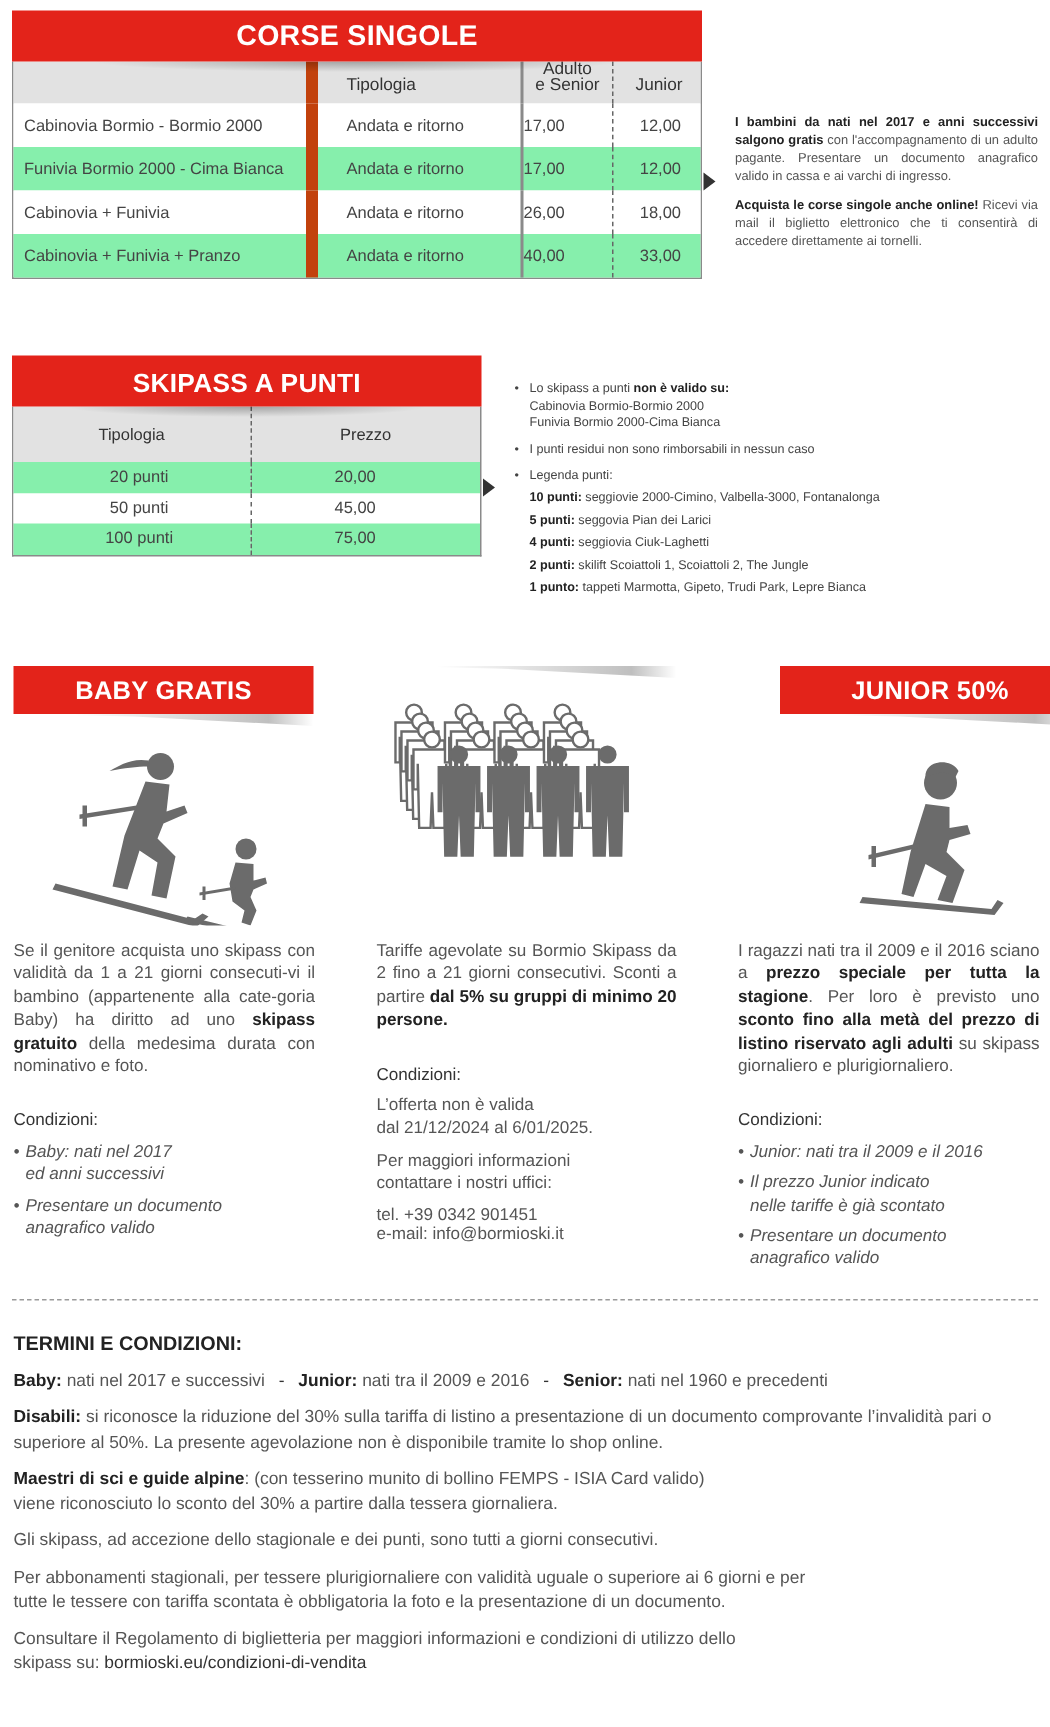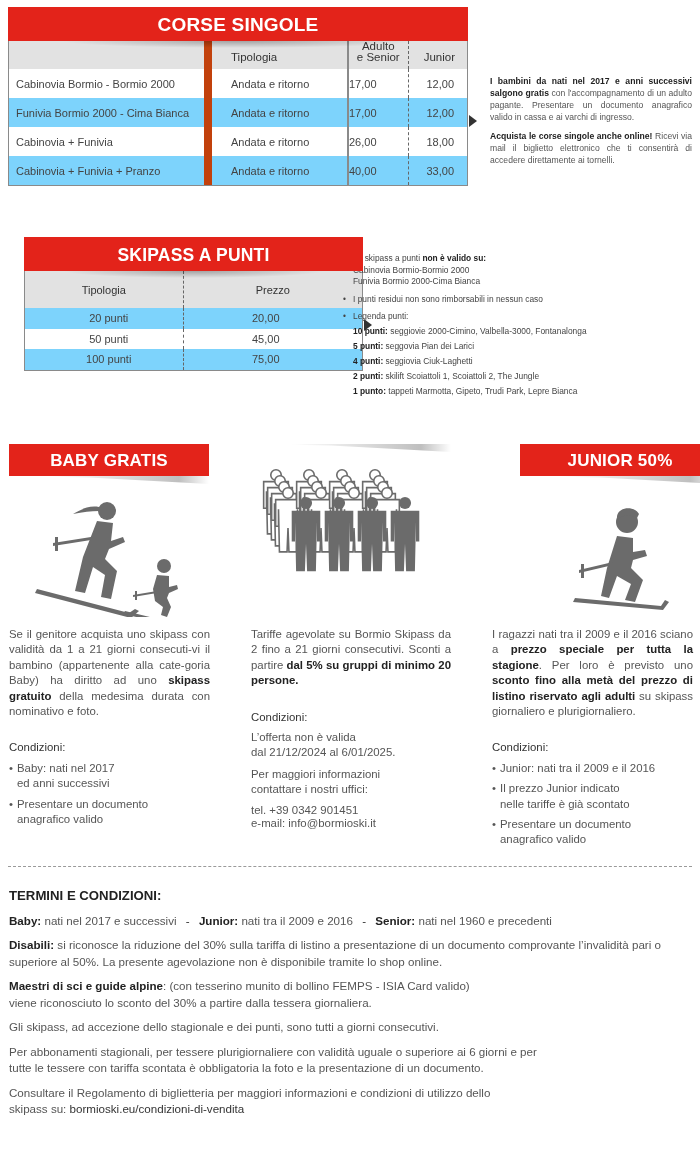--- a/index.html
+++ b/index.html
@@ -16,38 +16,38 @@
   .corse .red-head { height: 34px; line-height: 36px; font-size: 19px; }
   .tbl-box { position: relative; border: 1px solid #8a8a8a; border-top: none; background: #fff; }
   .tbl-box::before {
     content: ""; position: absolute; left: 0; right: 0; top: 0; height: 10px; z-index: 1;
     background: radial-gradient(ellipse 55% 100% at 50% 0%, rgba(0,0,0,0.28), rgba(0,0,0,0) 70%);
   }
   table { border-collapse: collapse; width: 100%; font-size: 11px; color: #444; }
   .corse table td, .corse table th { height: 29px; font-weight: normal; }
   .corse thead th { height: 28px; background: #e2e2e2; vertical-align: bottom; padding-bottom: 6px; color: #333; font-size: 11.5px; }
   .row-w td { background: #ffffff; }
-  .row-g td { background: #7dd3fc; }
+  .row-g td { background: #86efac; }
   .c1 { width: 199px; text-align: left; padding-left: 7px; border-right: 8px solid #c2410c; }
   .c2 { width: 140px; text-align: left; padding-left: 19px; border-right: 2px solid #8a8a8a; }
   .c3 { width: 60px; padding-right: 12px; border-right: 1px dashed #666; }
   .c4 { text-align: right; padding-right: 13px; }
   .corse thead .c3 { text-align: center; padding-right: 0; line-height: 11px; }
   .corse thead .c4 { text-align: right; padding-right: 12px; }
   .arrow {
     position: absolute; width: 0; height: 0; border-top: 6px solid transparent;
     border-bottom: 6px solid transparent; border-left: 8px solid #333;
   }
   .corse .arrow { right: -10px; top: 74px; }
 
   .corse-note { position: absolute; left: 490px; top: 75px; width: 202px; font-size: 8.6px; line-height: 12px; color: #555; text-align: justify; }
   .corse-note p { margin-bottom: 7px; }
 
   
-  .punti { position: absolute; left: 24px; top: 237px; width: 339px; }
+  .punti { position: absolute; left: 8px; top: 237px; width: 313px; }
   .punti .red-head { height: 34px; line-height: 36px; font-size: 17.5px; }
   .punti thead th { height: 37px; background: #e2e2e2; font-weight: normal; color: #333; font-size: 11px; }
   .punti td { height: 20.5px; font-size: 11px; }
   .p1 { width: 158px; text-align: center; border-right: 1px dashed #666; }
   .p2 { text-align: center; }
   .punti td.p1 { padding-left: 10px; }
   .punti td.p2 { padding-right: 14px; }
   .punti .arrow { right: -10px; top: 48px; }
 
   .punti-notes { position: absolute; left: 343px; top: 253px; width: 350px; font-size: 8.4px; line-height: 11.5px; color: #444; }
@@ -66,21 +66,21 @@
   .promo-baby { left: 9px; }
   .promo-baby .red-head, .promo-baby .shadow { margin-left: 0; width: 200px; }
   .promo-gruppi { left: 251px; }
   .promo-gruppi .red-head, .promo-gruppi .shadow { margin-left: 0; width: 200px; }
   .promo-junior { left: 520px; }
   .promo-junior .red-head, .promo-junior .shadow { margin-left: 0; width: 200px; }
 
   .promo-text { position: absolute; top: 627px; font-size: 11.4px; line-height: 15.4px; color: #555; }
   .promo-text .body { text-align: justify; }
   .promo-text h4 { font-weight: normal; color: #333; margin-top: 21px; margin-bottom: 5px; font-size: 11.4px; }
-  .promo-text ul li { list-style: none; position: relative; padding-left: 8px; margin-bottom: 5px; }
+  .promo-text ul li { list-style: none; position: relative; padding-left: 8px; margin-bottom: 5px; font-style: italic; }
   .promo-text ul li::before { content: "•"; position: absolute; left: 0; top: 0; }
   .promo-text .blk { margin-bottom: 6px; }
   .tx-baby { left: 9px; width: 201px; }
   .tx-gruppi { left: 251px; width: 200px; }
   .tx-junior { left: 492px; width: 201px; }
 
   
   .divider { position: absolute; left: 8px; top: 866px; width: 684px; border-top: 1px dashed #9a9a9a; }
   .termini { position: absolute; left: 9px; top: 888px; width: 684px; font-size: 11.6px; line-height: 16.5px; color: #555; }
   .termini h3 { font-size: 13.2px; font-weight: bold; color: #222; margin-bottom: 8px; }

